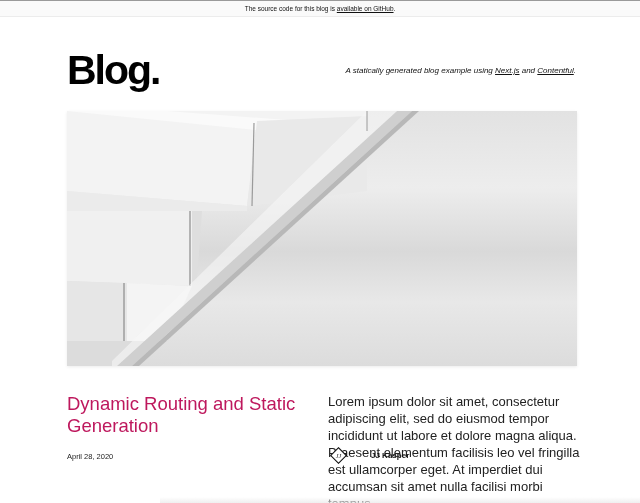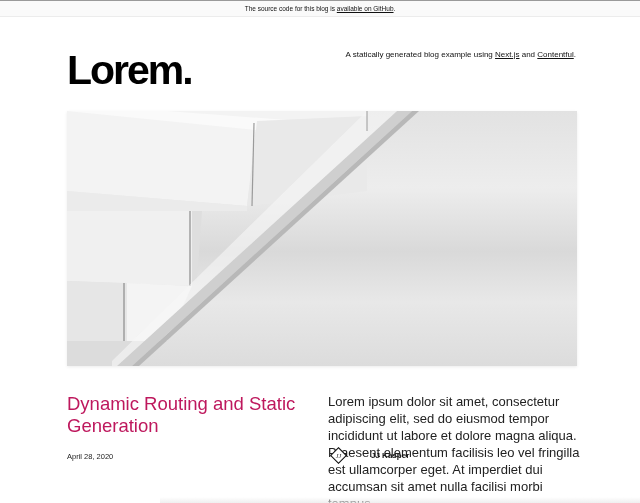--- a/index.html
+++ b/index.html
@@ -1,37 +1,37 @@
 <!DOCTYPE html>
 <html><head>
 <meta charset="utf-8">
 <style>
   html, body { margin:0; padding:0; }
   body { width:640px; height:503px; overflow:hidden; background:#ffffff; font-family:"Liberation Sans", sans-serif; color:#000; position:relative; }
   .banner { position:absolute; left:0; top:0; width:640px; height:17px; background:#fafafa; border-top:1px solid #9a9a9a; border-bottom:1px solid #ececec; box-sizing:border-box; text-align:center; font-size:6.5px; line-height:15px; color:#111; }
   .banner a { color:#111; text-decoration:underline; }
   .logo { position:absolute; left:67px; top:46px; font-size:41px; font-weight:bold; letter-spacing:-2px; line-height:48px; }
-  .tagline { position:absolute; right:64px; top:50px; font-size:8px; line-height:10px; color:#111; }
+  .tagline { position:absolute; right:64px; top:66px; font-size:8px; line-height:10px; color:#111;font-style:italic; }
   .tagline a { color:#111; text-decoration:underline; }
   .hero { position:absolute; left:67px; top:111px; width:510px; height:255px; overflow:hidden; box-shadow:0 1px 3px rgba(0,0,0,0.08); background:linear-gradient(180deg,#e4e4e4 0%,#eeeeee 30%,#dcdcdc 55%,#e6e6e6 75%,#dedede 100%); }
   .post-title { position:absolute; left:67px; top:393px; width:250px; font-size:18.5px; line-height:22px; color:#be185d; }
   .post-date { position:absolute; left:67px; top:452px; font-size:7.5px; color:#222; }
   .excerpt { position:absolute; left:328px; top:393px; width:252px; font-size:13px; line-height:17px; color:#222; }
   .author { position:absolute; left:330px; top:447px; display:flex; align-items:center; }
   .author .name { margin-left:24px; font-size:8px; font-weight:bold; color:#111; }
   .bottom-shadow { position:absolute; left:160px; bottom:0; width:480px; height:6px; background:linear-gradient(180deg,rgba(255,255,255,0),rgba(235,235,235,0.8)); }
 </style>
 </head>
 <body>
 
 <div class="banner">
   <span>The source code for this blog is </span><a href="#">available on GitHub</a><span>.</span>
 </div>
 
-<div class="logo">Lorem.</div>
+<div class="logo">Blog.</div>
 
 <div class="tagline">
   <span>A statically generated blog example using </span><a href="#">Next.js</a><span> and </span><a href="#">Contentful</a><span>.</span>
 </div>
 
 <div class="hero" aria-label="staircase-cover-image">
   <svg width="510" height="255" viewBox="0 0 510 255">
     <defs>
       <linearGradient id="wall" x1="0" y1="0" x2="0" y2="1">
         <stop offset="0" stop-color="#e2e2e2"></stop>

